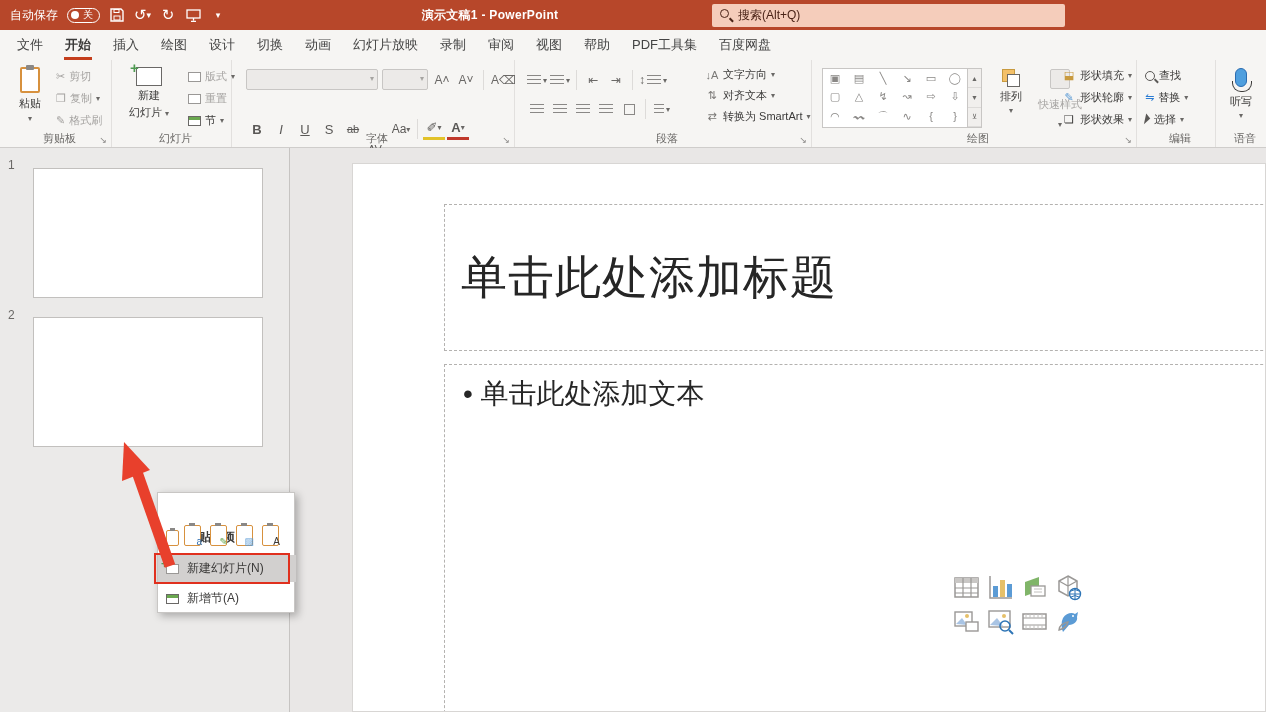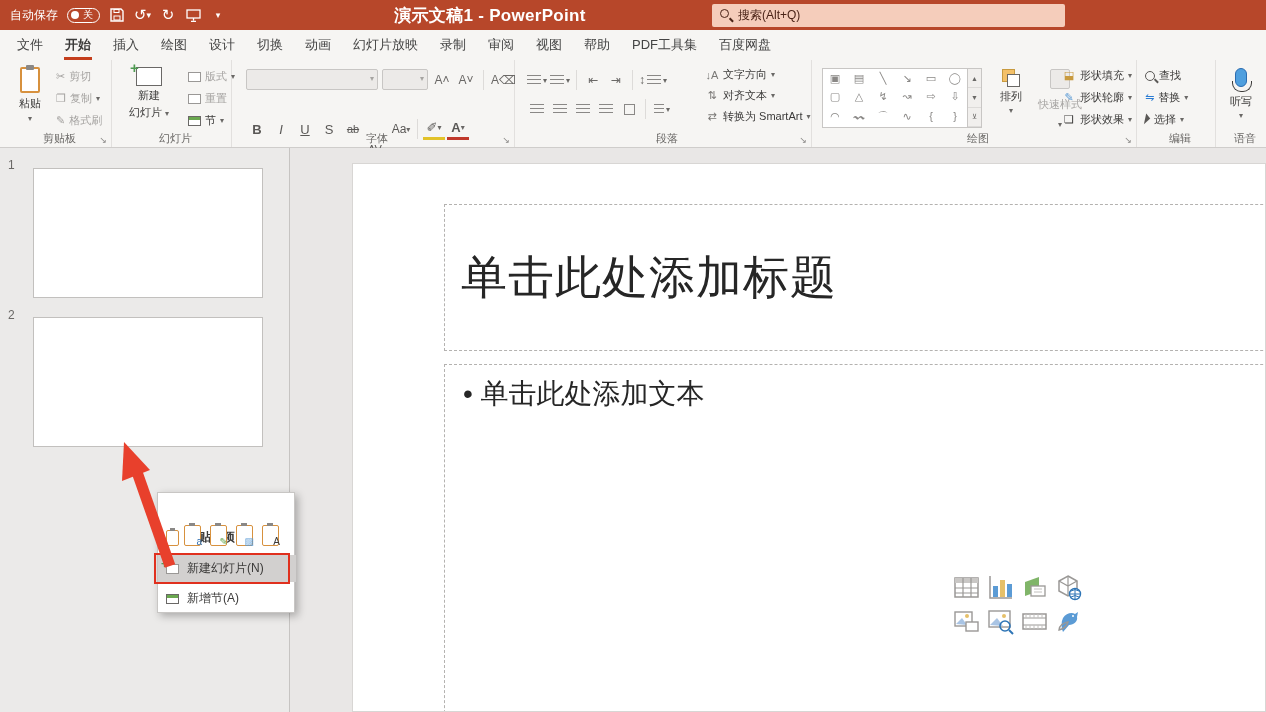--- a/index.html
+++ b/index.html
@@ -11,21 +11,21 @@
   .titlebar { position:absolute; left:0; top:0; width:1266px; height:30px;
     background:#b7472a; color:#fff; font-size:12px; }
   .tb-left { position:absolute; left:10px; top:0; height:30px; display:flex; align-items:center; gap:9px; }
   .autosave-pill { display:inline-flex; align-items:center; gap:4px; border:1px solid #fff;
     border-radius:8px; padding:0 6px 0 3px; height:15px; font-size:10px; }
   .autosave-dot { width:8px; height:8px; border-radius:50%; background:#fff; }
   .qat-btn { display:inline-flex; align-items:center; justify-content:center; min-width:16px;
     height:22px; color:#fff; font-size:15px; cursor:pointer; }
   .qat-caret { font-size:9px; }
   .tb-title { position:absolute; left:350px; width:280px; top:0; height:30px; display:flex;
-    align-items:center; justify-content:center; font-size:17px; font-weight:bold; letter-spacing:.3px; }
+    align-items:center; justify-content:center; font-size:12px; font-weight:bold; letter-spacing:.3px; }
   .searchbox { position:absolute; left:712px; top:4px; width:353px; height:23px; background:#f5cdbb;
     border-radius:2px; display:flex; align-items:center; gap:8px; padding-left:26px;
     color:#4a2317; font-size:12px; cursor:text; }
   .search-glyph { position:absolute; left:8px; top:5px; width:9px; height:9px;
     border:1.6px solid #4a2317; border-radius:50%; }
   .search-glyph::after { content:""; position:absolute; left:8px; top:9px; width:5px; height:1.6px;
     background:#4a2317; transform:rotate(45deg); }
 
   
   .tabs { position:absolute; left:0; top:30px; width:1266px; height:30px; background:#f6f5f3;

